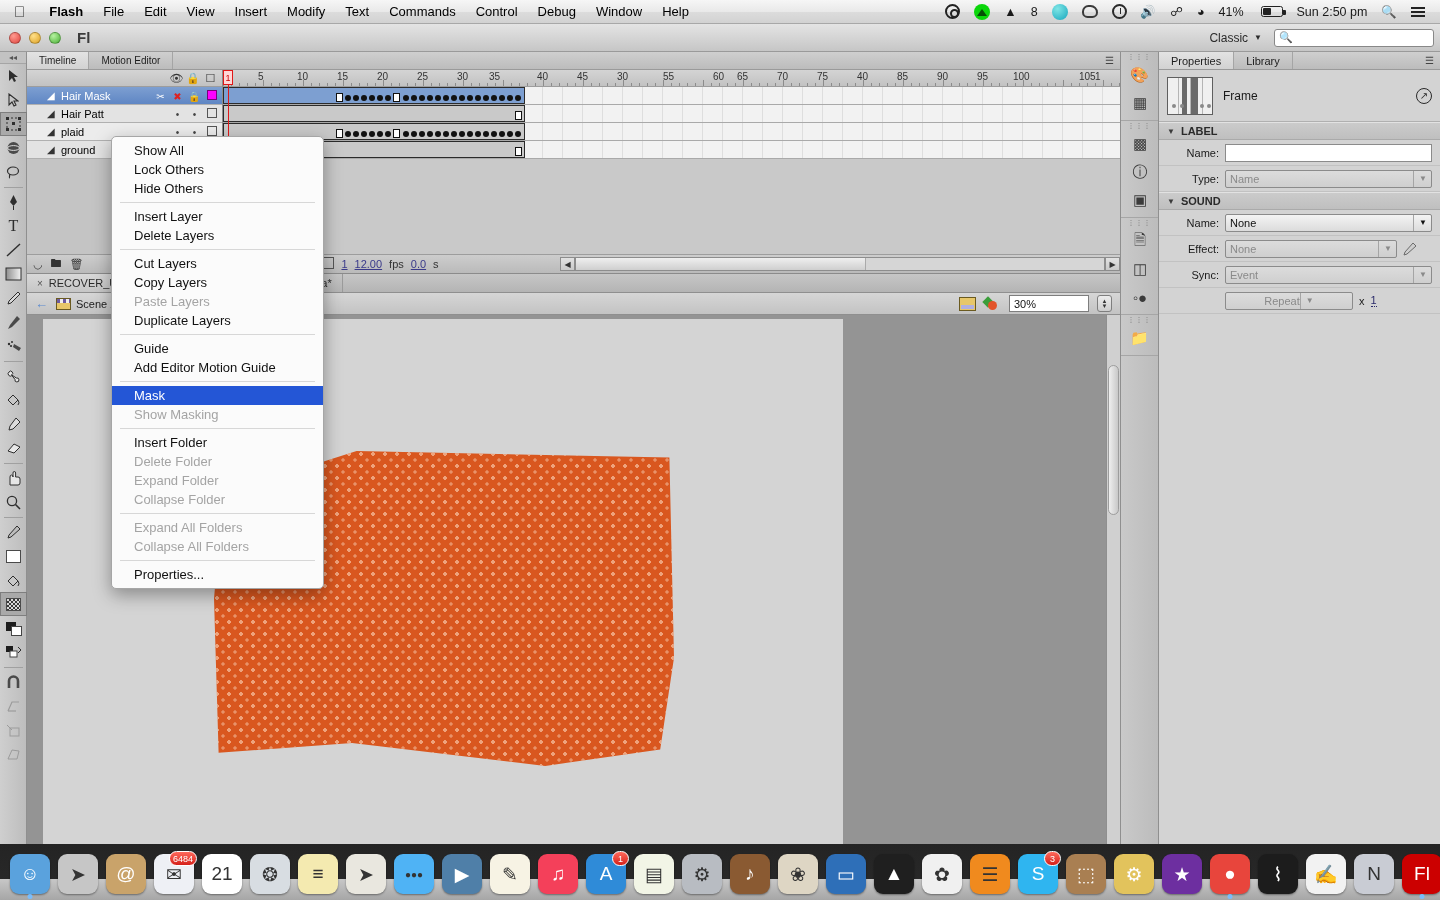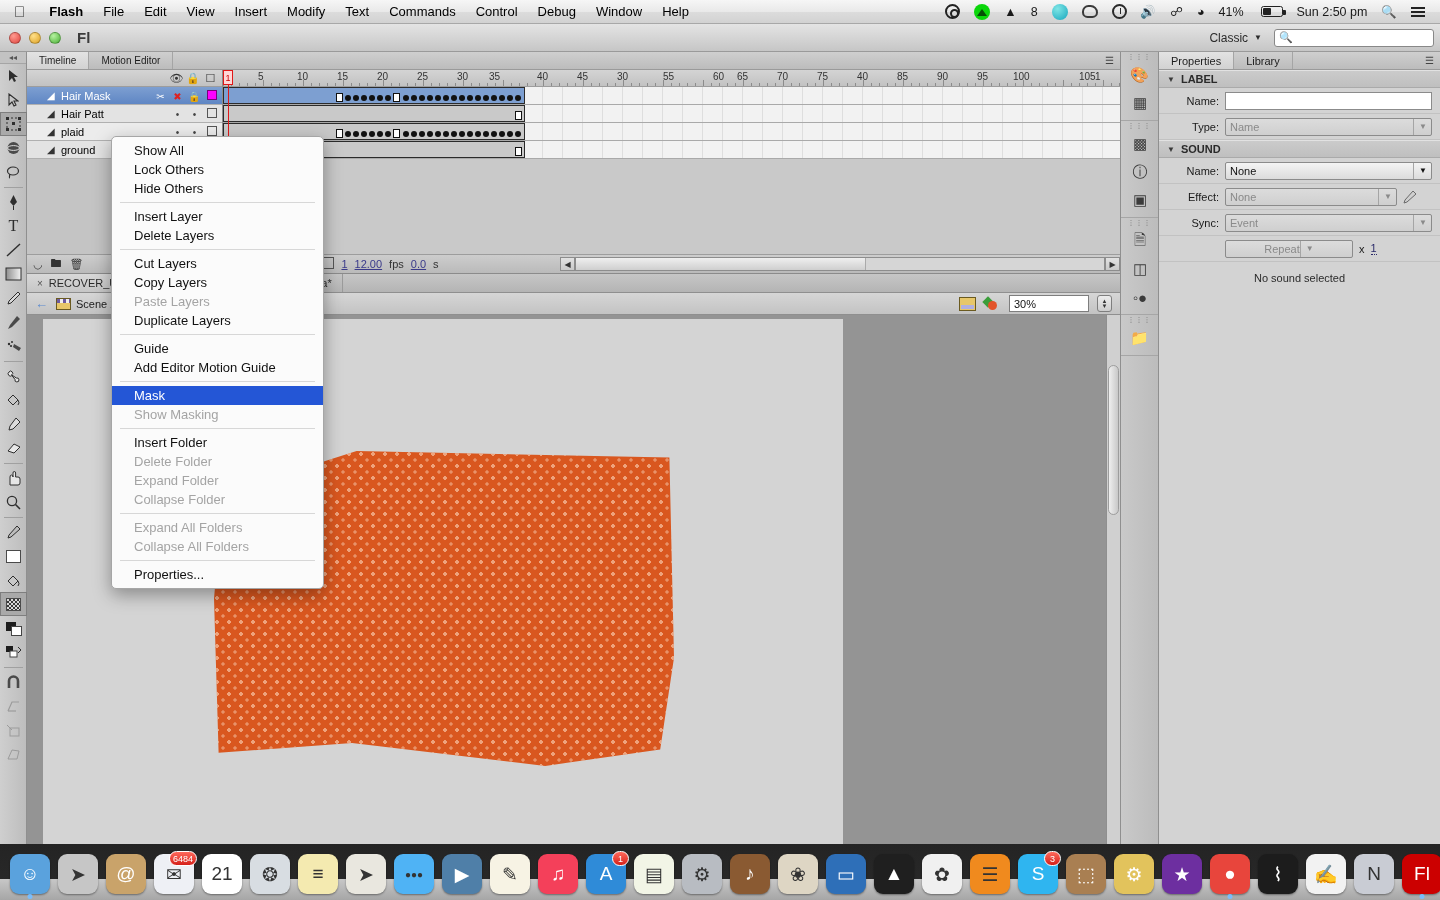--- a/index.html
+++ b/index.html
@@ -829,20 +829,35 @@
     </div>
   </div>
 
   <div id="props">
     <div id="ptabs">
       <div class="ptab on">Properties</div>
       <div class="ptab">Library</div>
       <div class="pmenu">☰</div>
     </div>
 
+    <div class="pheader">
+      <div class="fthumb">
+        <i style="left:10px"></i>
+          <i style="left:22px"></i>
+          <i style="left:34px"></i>
+        <b style="left:14px;width:5px;"></b>
+          <b style="left:23px;width:7px;"></b>
+        <u style="left:4px"></u>
+          <u style="left:12px"></u>
+          <u style="left:32px"></u>
+          <u style="left:39px"></u>
+      </div>
+      <span class="phdr-title">Frame</span>
+      <span class="pgoto">↗</span>
+    </div>
 
     <div class="psec">
       <span class="tri">▼</span>
       <span>LABEL</span>
     </div>
     <div class="prow">
       <span class="plabel">Name:</span>
       <span class="pinput"></span>
     </div>
     <div class="prow">
@@ -885,21 +900,20 @@
     </div>
     <div class="prow">
       <span class="plabel"></span>
       <span class="pselect dis" style="flex:0 0 128px;justify-content:center;">
         <span>Repeat</span>
         <span class="ar">▼</span>
       </span>
       <span class="psmall">x</span>
       <span class="pnum">1</span>
     </div>
-    <div class="pnote">No sound selected</div>
   </div>
 
   <div id="ctx">
     <div class="ci">Show All</div>
     <div class="ci">Lock Others</div>
     <div class="ci">Hide Others</div>
     <div class="csep"></div>
     <div class="ci">Insert Layer</div>
     <div class="ci">Delete Layers</div>
     <div class="csep"></div>

